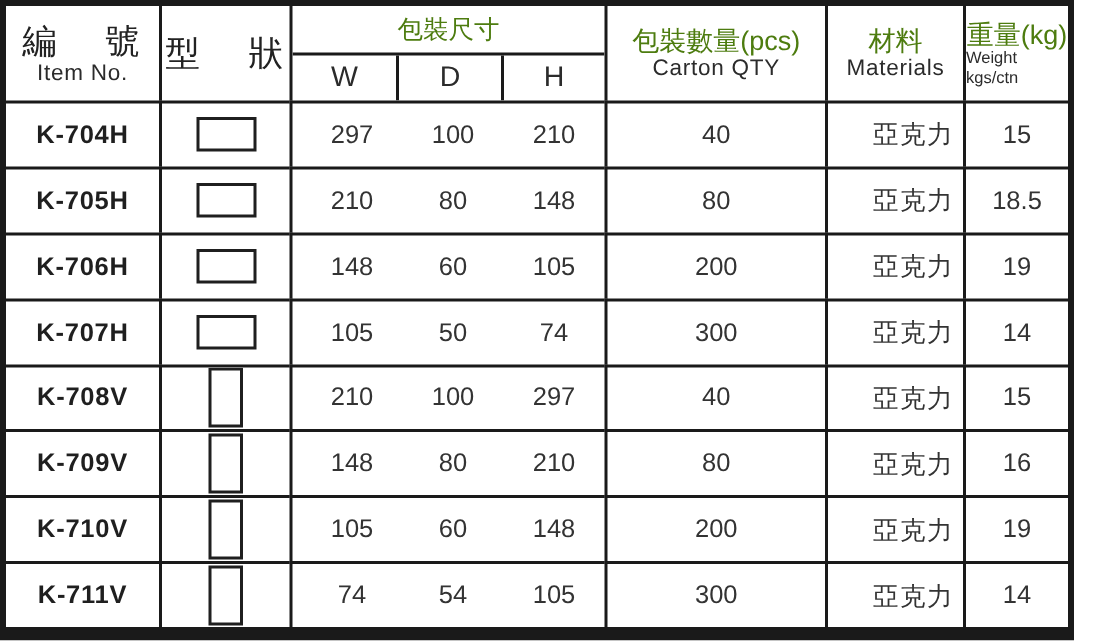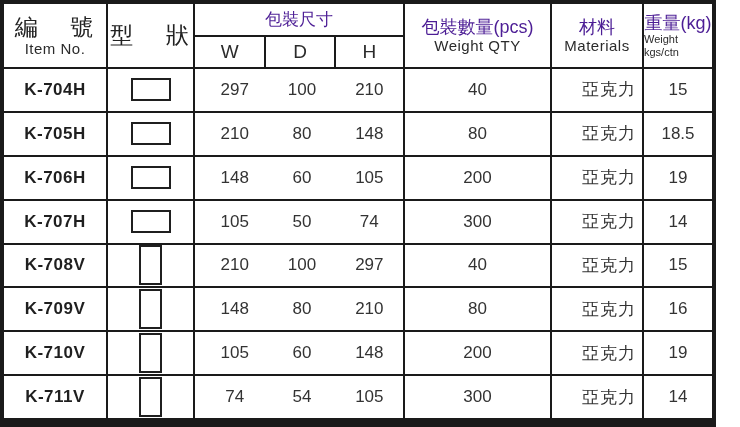--- a/index.html
+++ b/index.html
@@ -30,21 +30,21 @@
     display: flex;
     align-items: center;
     justify-content: center;
     overflow: hidden;
   }
   .row > .cell:first-child { border-left: none; }
   .data-row .cell { border-top: 2px solid var(--border); }
 
   
   .hcell { flex-direction: column; line-height: 1.15; }
-  .zh { font-size: 18px; color: #4c1d95; }
+  .zh { font-size: 18px; color: #4d7c0f; }
   .zh-big { font-size: 23px; letter-spacing: 2px; word-spacing: 22px; color: #222; }
   .en { font-size: 15px; letter-spacing: 0.5px; color: #2b2b2b; }
   .en-small { font-size: 11px; color: #2b2b2b; }
   .carton-h { flex-direction: column; align-items: stretch; justify-content: flex-start; }
   .carton-top {
     height: 33px;
     display: flex; align-items: center; justify-content: center; gap: 3px;
     border-bottom: 2px solid var(--border);
   }
   .carton-top .zh { font-size: 17px; }
@@ -91,21 +91,21 @@
         <span class="zh">包裝尺寸</span>
       </div>
       <div class="carton-sub">
         <div class="subcell">W</div>
         <div class="subcell">D</div>
         <div class="subcell">H</div>
       </div>
     </div>
     <div class="cell hcell">
       <div class="zh">包裝數量(pcs)</div>
-      <div class="en">Weight QTY</div>
+      <div class="en">Carton QTY</div>
     </div>
     <div class="cell hcell">
       <div class="zh">材料</div>
       <div class="en">Materials</div>
     </div>
     <div class="cell hcell">
       <div class="zh">重量(kg)</div>
       <div class="en-small">Weight kgs/ctn</div>
     </div>
   </div>

